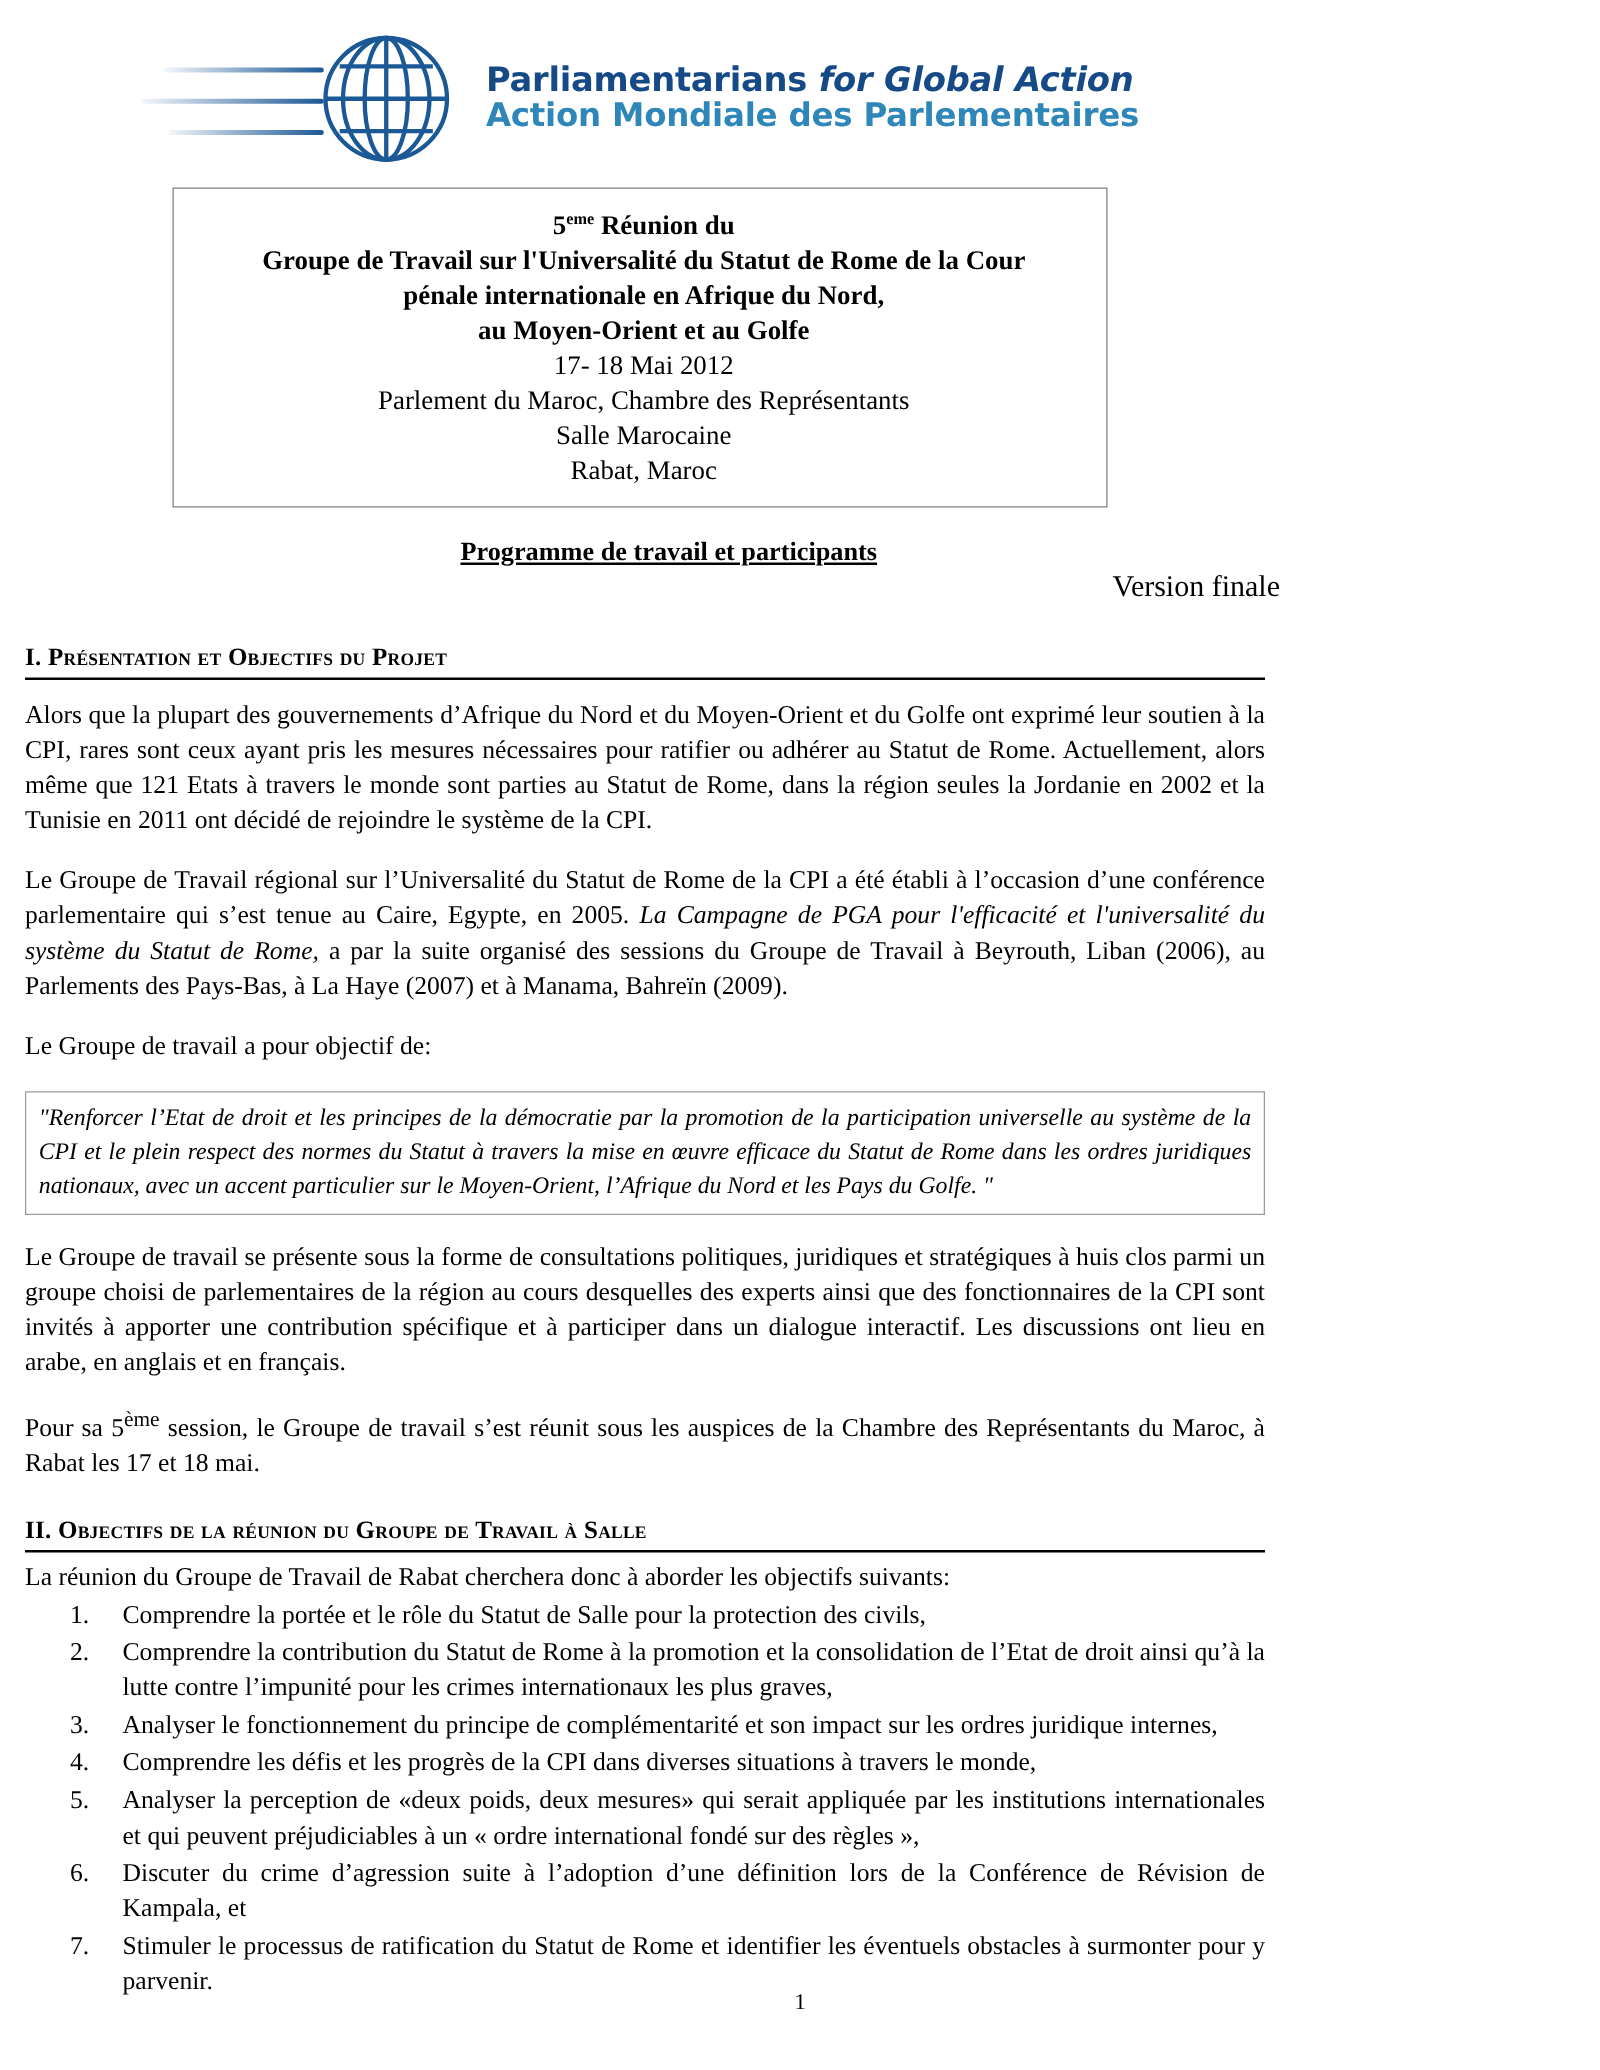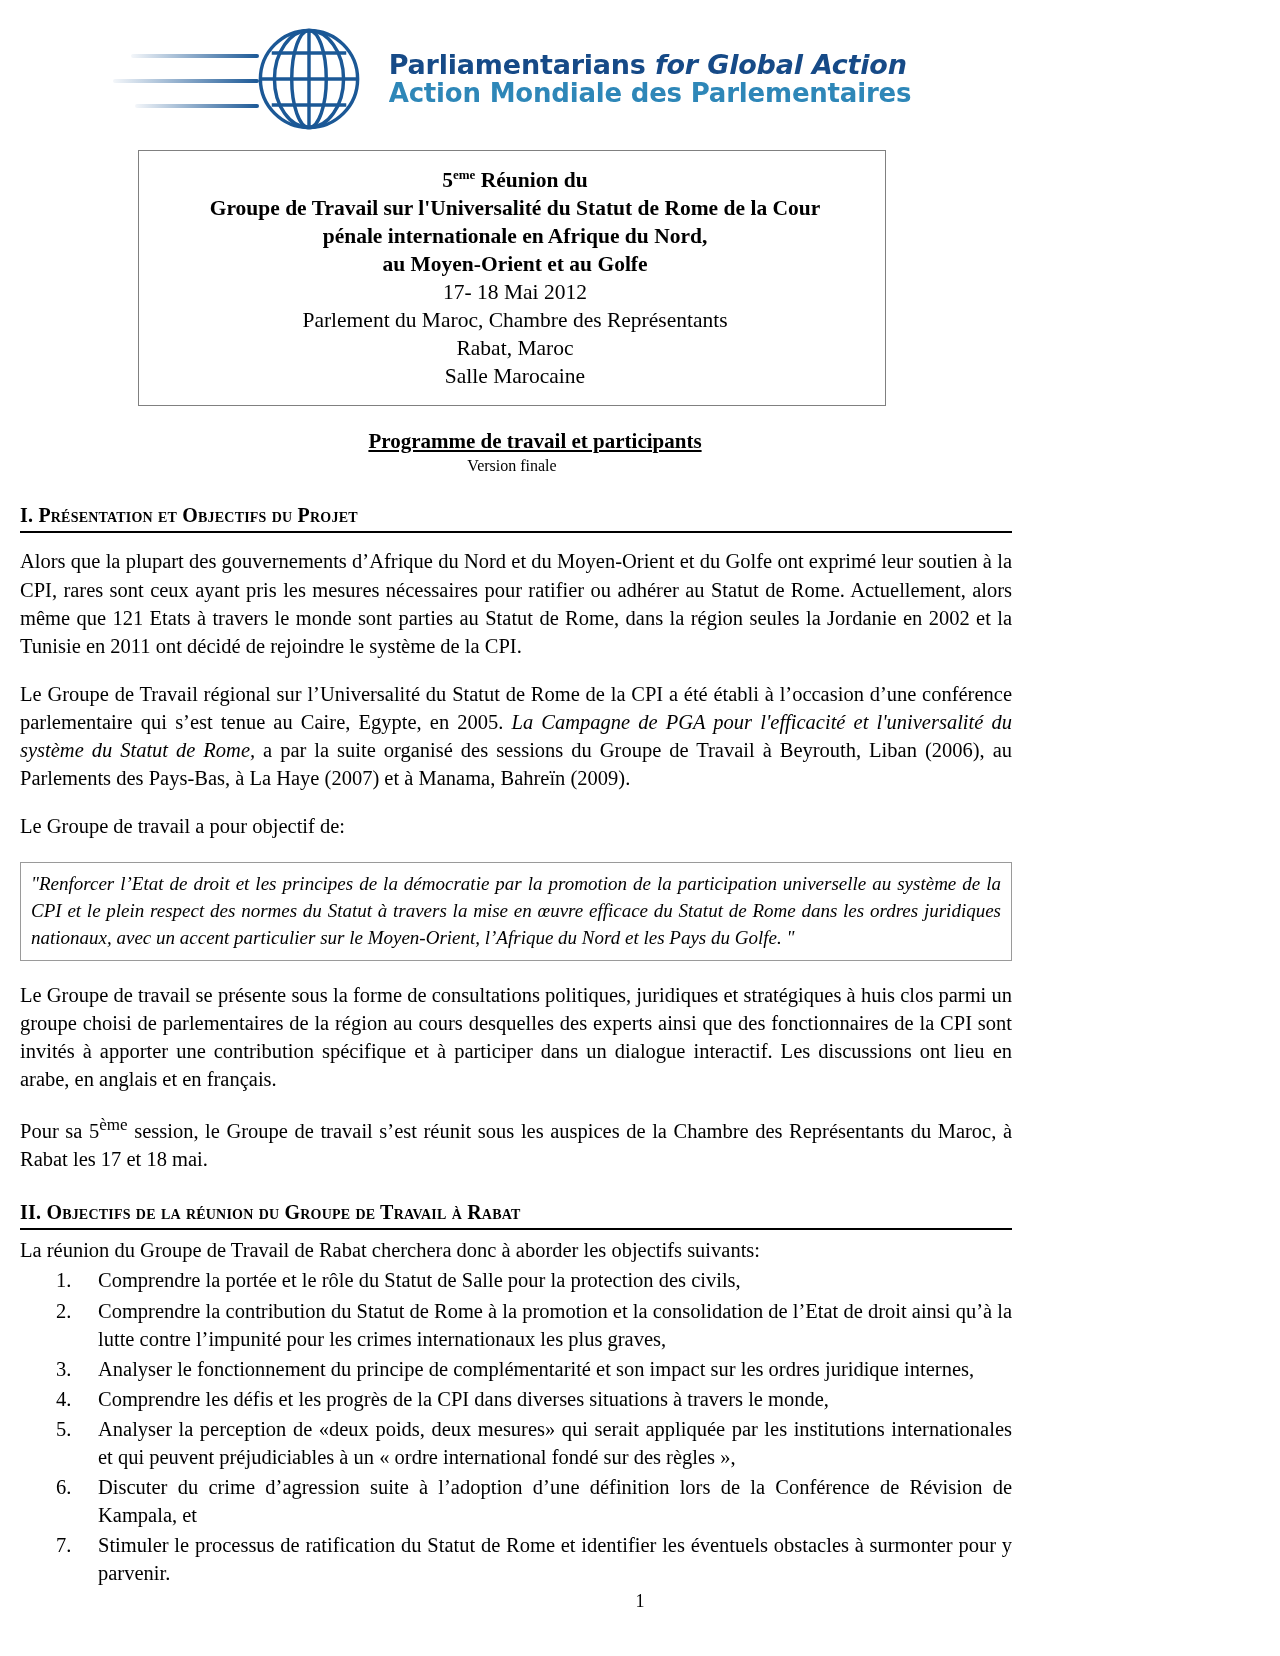--- a/index.html
+++ b/index.html
@@ -102,21 +102,22 @@
     margin-top: 22px;
     line-height: 1.32;
   }
   .subtitle-main {
     font-size: 21px;
     font-weight: bold;
     text-decoration: underline;
     padding-left: 46px;
   }
   .subtitle-sub {
-    font-size: 16px;
+    font-size: 24px;
+    text-align: right;
   }
 
   
   .content {
     margin: 0 auto;
     width: 1000px;
     padding-left: 8px;
   }
 
   .section-head {
@@ -225,22 +226,22 @@
     </div>
   </div>
 
   <div class="title-box">
     <div class="tb-line tb-bold"><span>5</span><span class="tb-sup">eme</span><span> Réunion du</span></div>
     <div class="tb-line tb-bold">Groupe de Travail sur l'Universalité du Statut de Rome de la Cour</div>
     <div class="tb-line tb-bold">pénale internationale en Afrique du Nord,</div>
     <div class="tb-line tb-bold">au Moyen-Orient et au Golfe</div>
     <div class="tb-line">17- 18 Mai 2012</div>
     <div class="tb-line">Parlement du Maroc, Chambre des Représentants</div>
+    <div class="tb-line">Salle Marocaine</div>
     <div class="tb-line">Rabat, Maroc</div>
-    <div class="tb-line">Salle Marocaine</div>
   </div>
 
   <div class="subtitle-wrap">
     <div class="subtitle-main">Programme de travail et participants</div>
     <div class="subtitle-sub">Version finale</div>
   </div>
 
   <div class="content">
 
     <div class="section-head"><span class="num">I.</span> <span>Présentation et Objectifs du Projet</span></div>
@@ -252,21 +253,21 @@
     <p class="body tight">Le Groupe de travail a pour objectif de:</p>
 
     <div class="quote-box">
       <p>"Renforcer l’Etat de droit et les principes de la démocratie par la promotion de la participation universelle au système de la CPI et le plein respect des normes du Statut à travers la mise en œuvre efficace du Statut de Rome dans les ordres juridiques nationaux, avec un accent particulier sur le Moyen-Orient, l’Afrique du Nord et les Pays du Golfe. "</p>
     </div>
 
     <p class="body tight">Le Groupe de travail se présente sous la forme de consultations politiques, juridiques et stratégiques à huis clos parmi un groupe choisi de parlementaires de la région au cours desquelles des experts ainsi que des fonctionnaires de la CPI sont invités à apporter une contribution spécifique et à participer dans un dialogue interactif. Les discussions ont lieu en arabe, en anglais et en français.</p>
 
     <p class="body tight"><span>Pour sa 5</span><sup>ème</sup><span> session, le Groupe de travail s’est réunit sous les auspices de la Chambre des Représentants du Maroc, à Rabat les 17 et 18 mai.</span></p>
 
-    <div class="section-head"><span class="num">II.</span> <span>Objectifs de la réunion du Groupe de Travail à Rabat</span></div>
+    <div class="section-head"><span class="num">II.</span> <span>Objectifs de la réunion du Groupe de Travail à Salle</span></div>
 
     <p class="intro-line">La réunion du Groupe de Travail de Rabat cherchera donc à aborder les objectifs suivants:</p>
 
     <ol class="objectives">
       <li>Comprendre la portée et le rôle du Statut de Salle pour la protection des civils,</li>
       <li>Comprendre la contribution du Statut de Rome à la promotion et la consolidation de l’Etat de droit ainsi qu’à la lutte contre l’impunité pour les crimes internationaux les plus graves,</li>
       <li>Analyser le fonctionnement du principe de complémentarité et son impact sur les ordres juridique internes,</li>
       <li>Comprendre les défis et les progrès de la CPI dans diverses situations à travers le monde,</li>
       <li>Analyser la perception de «deux poids, deux mesures» qui serait appliquée par les institutions internationales et qui peuvent préjudiciables à un « ordre international fondé sur des règles »,</li>
       <li>Discuter du crime d’agression suite à l’adoption d’une définition lors de la Conférence de Révision de Kampala, et</li>

